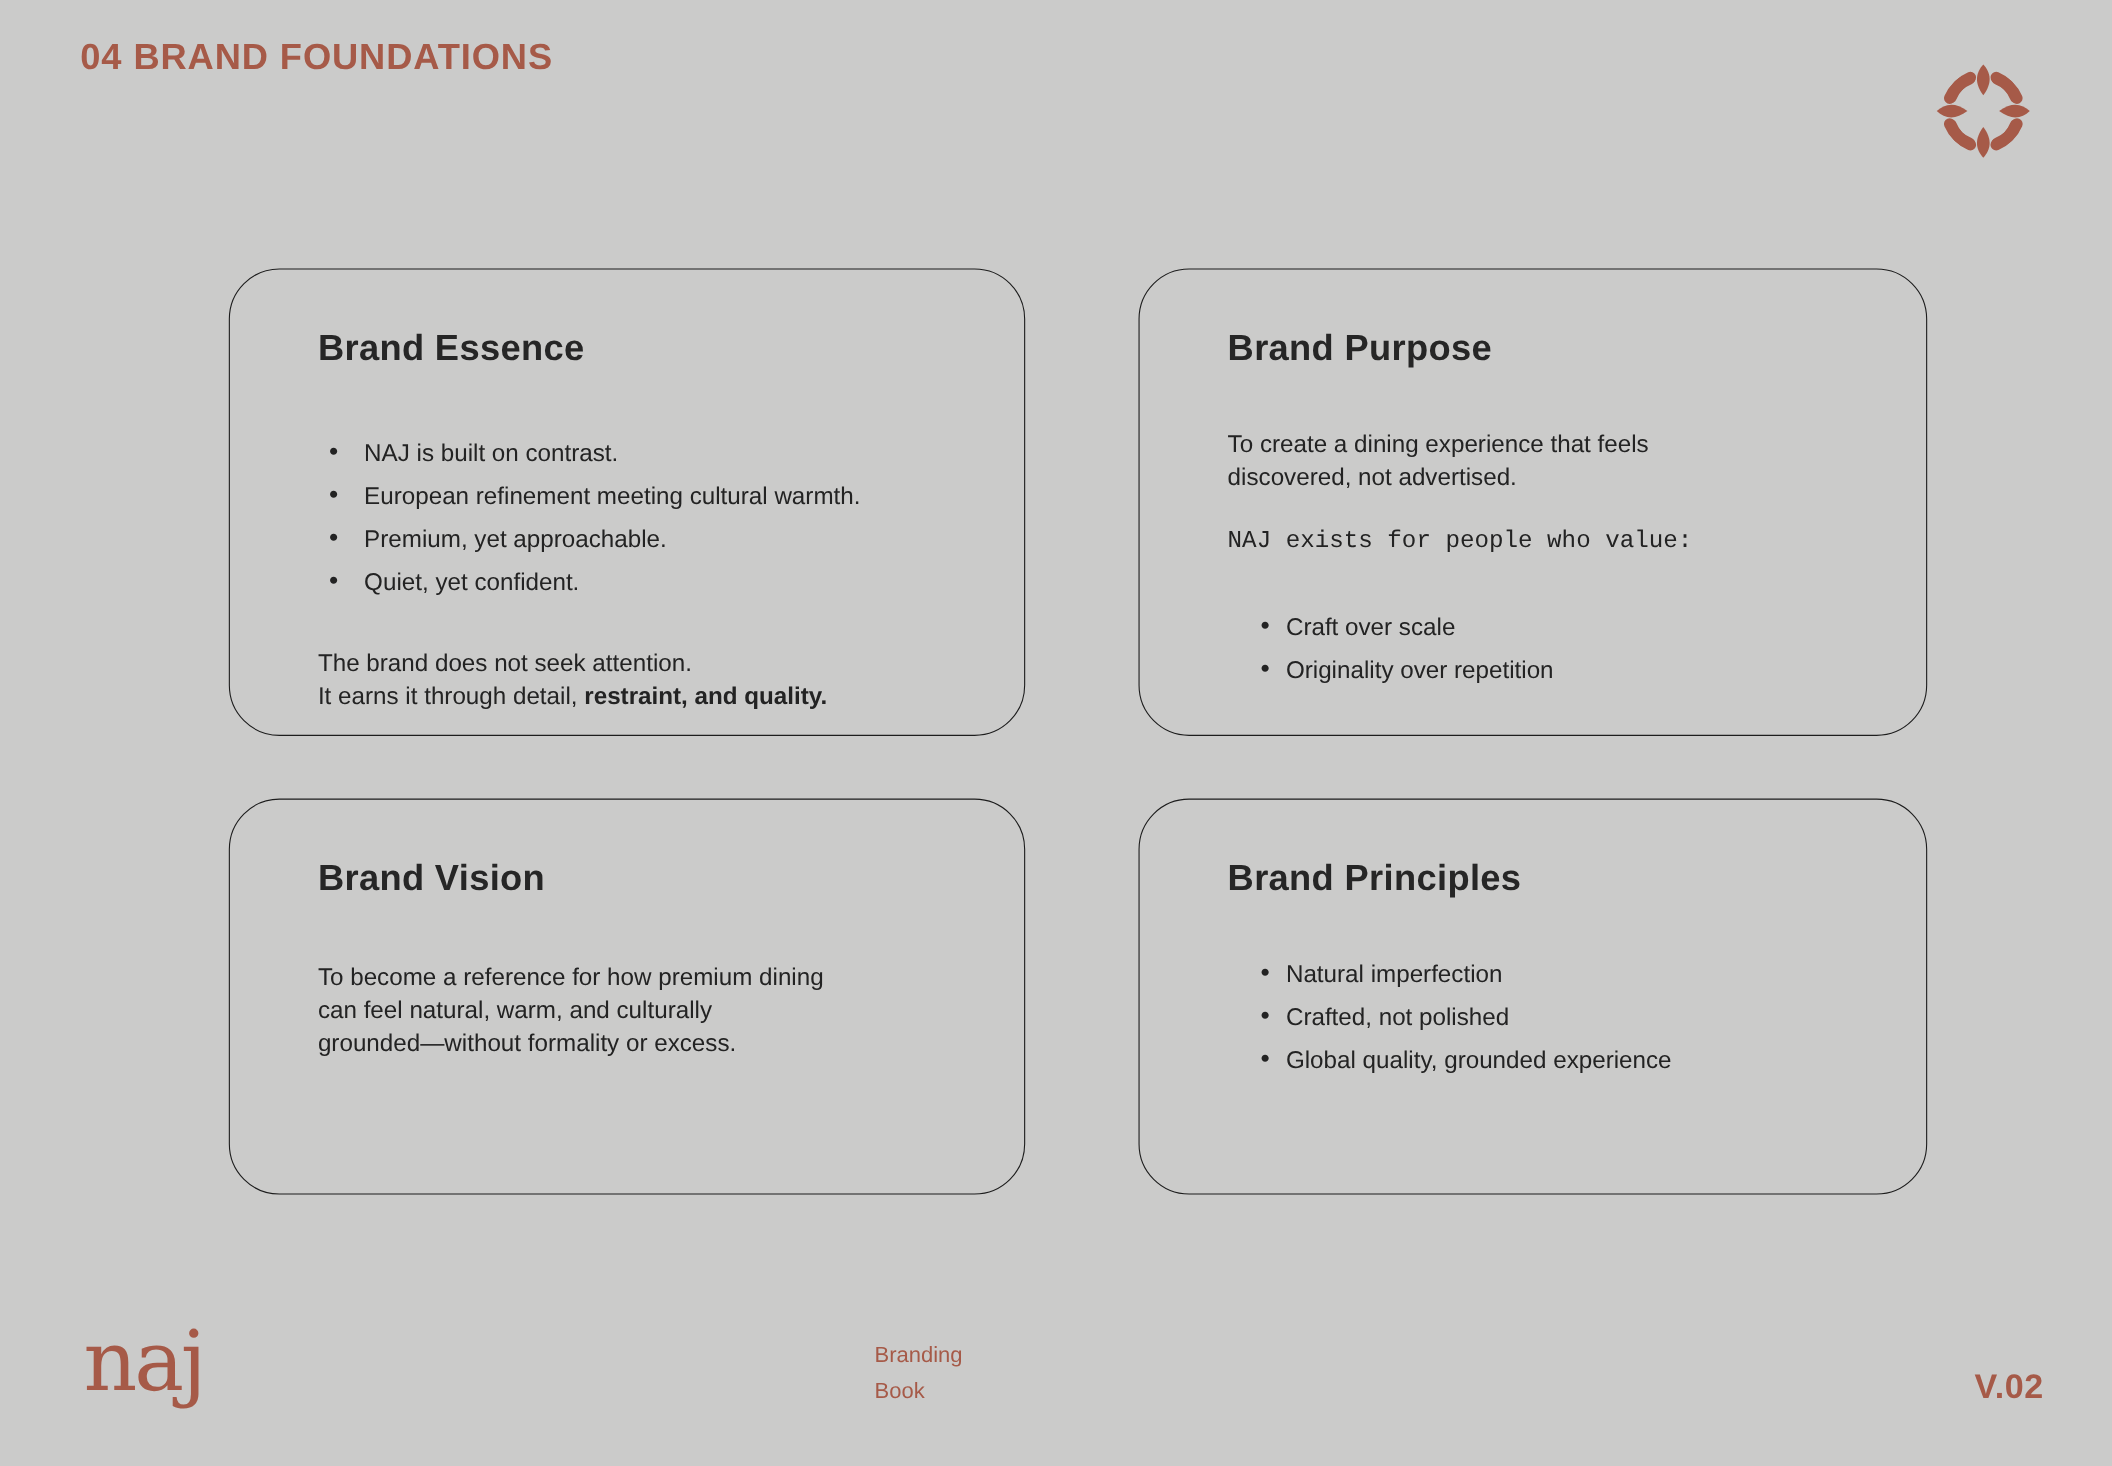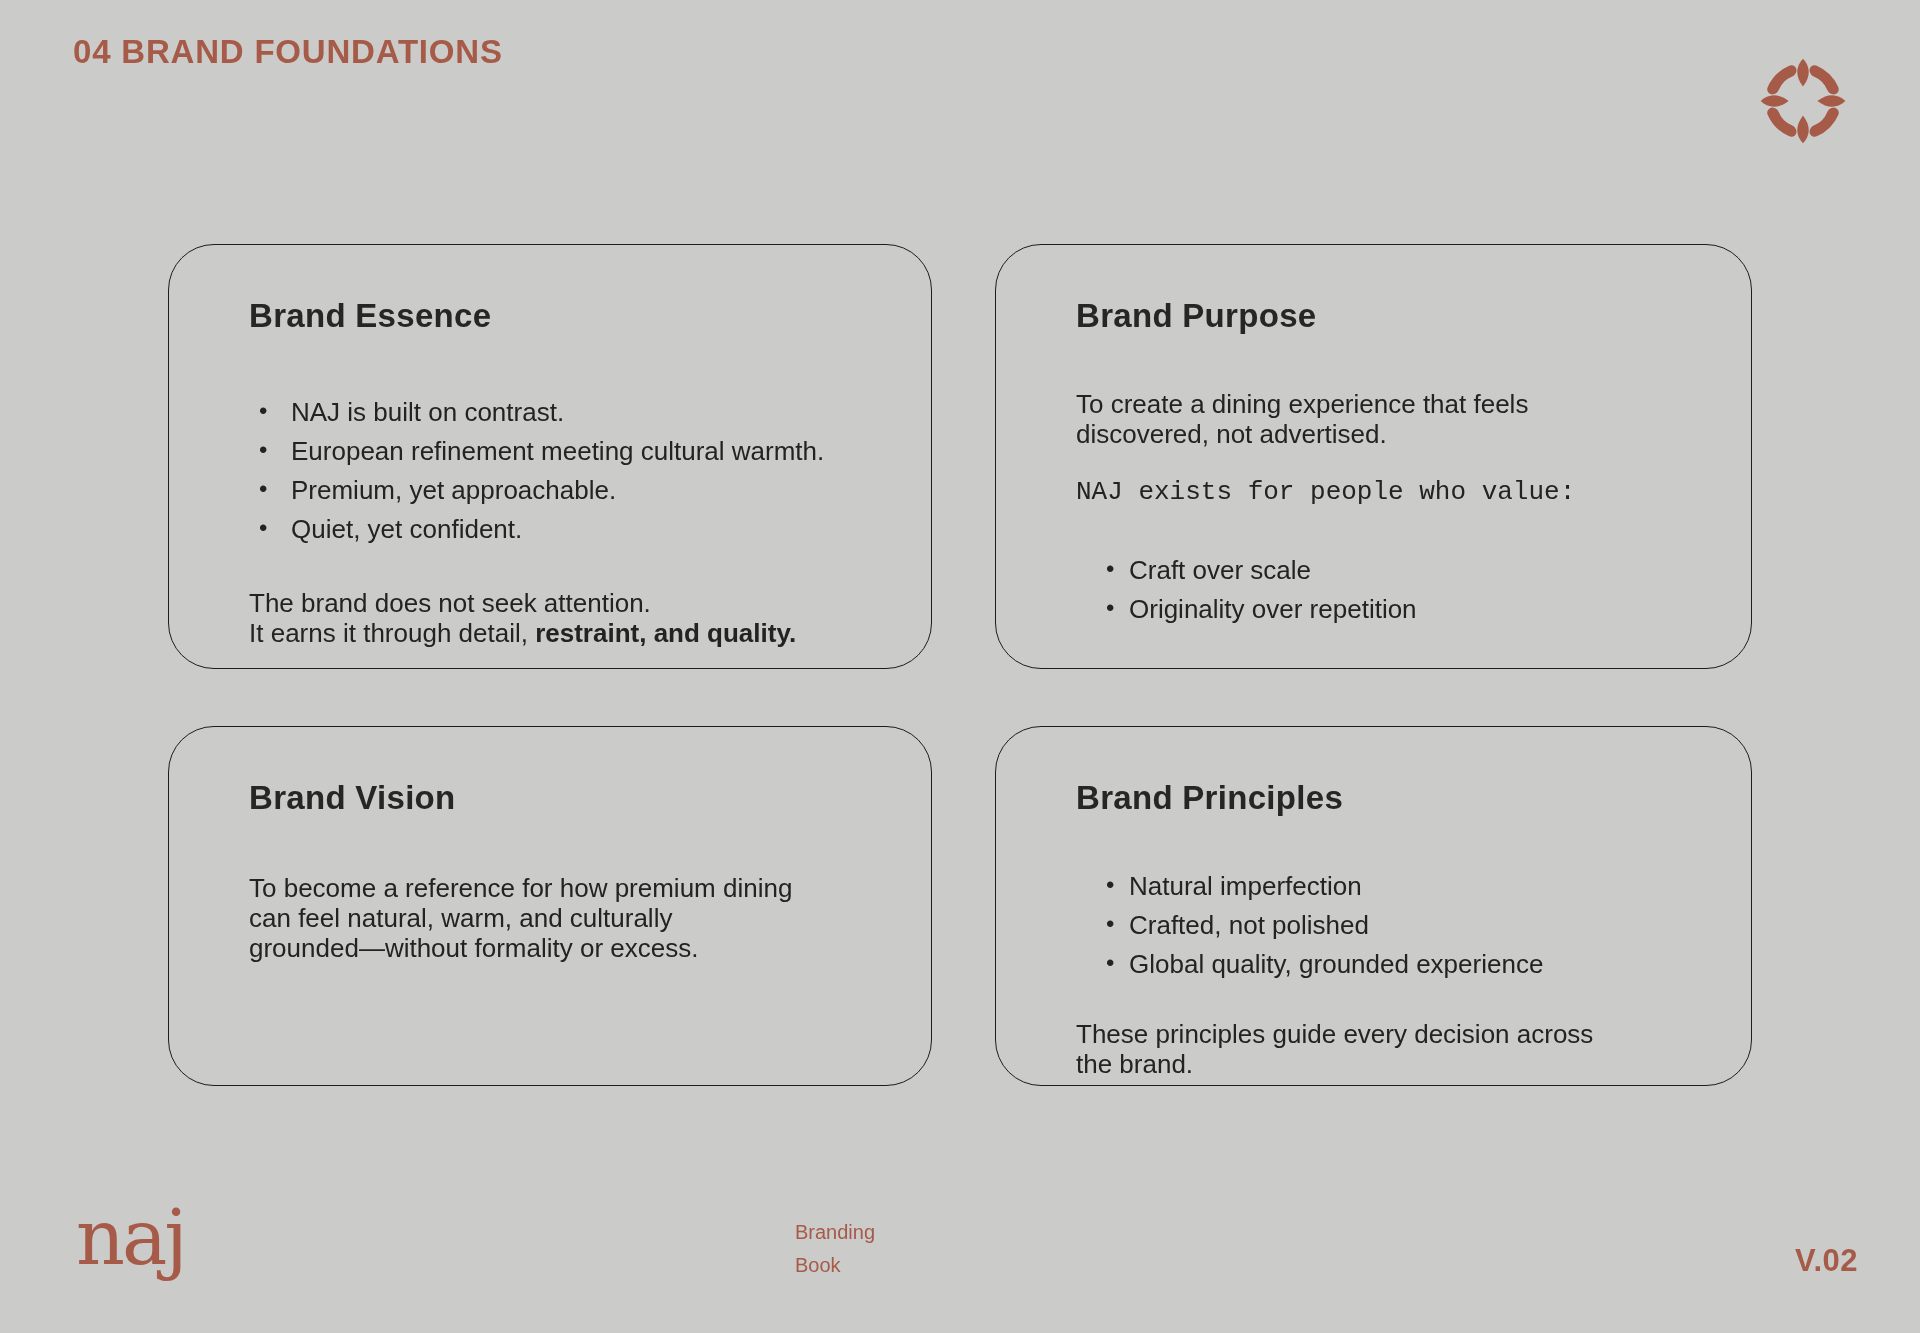--- a/index.html
+++ b/index.html
@@ -30,27 +30,28 @@
     display:grid;
     grid-template-columns:764px 757px;
     grid-template-rows:425px 360px;
     column-gap:63px; row-gap:57px;
   }
   .card {
     border:1.6px solid var(--border, #1d1d1d);
     border-radius:46px;
     padding:52px 58px 0 80px;
     background:transparent;
+    margin-left:40px;
   }
   .card h2 {
     font-size:33px; font-weight:700; letter-spacing:0.3px;
     color:#262626;
   }
   .card p, .card li {
-    font-size:26px; line-height:30px; color:#232323;
+    font-size:22px; line-height:30px; color:#232323;
   }
   .multiline { white-space:pre-line; }
 
   ul { list-style:none; }
   li { position:relative; }
   li::before {
     content:"\2022";
     position:absolute; left:0; top:-1px;
     font-size:24px;
   }
@@ -150,22 +151,20 @@
 grounded—without formality or excess.</p>
   </div>
 
   <div class="card">
     <h2>Brand Principles</h2>
     <ul class="principles-list">
       <li>Natural imperfection</li>
       <li>Crafted, not polished</li>
       <li>Global quality, grounded experience</li>
     </ul>
-    <p class="principles-closing multiline">These principles guide every decision across
-the brand.</p>
   </div>
 
 </div>
 
 <div class="logo">naj</div>
 <div class="doc-title">Branding
 Book</div>
 <div class="version">V.02</div>
 
 </body></html>

